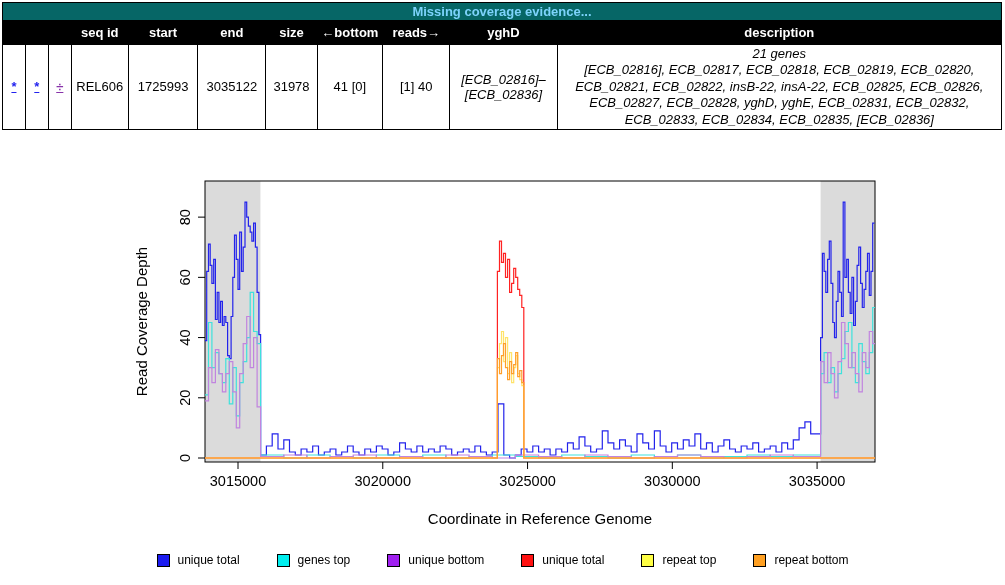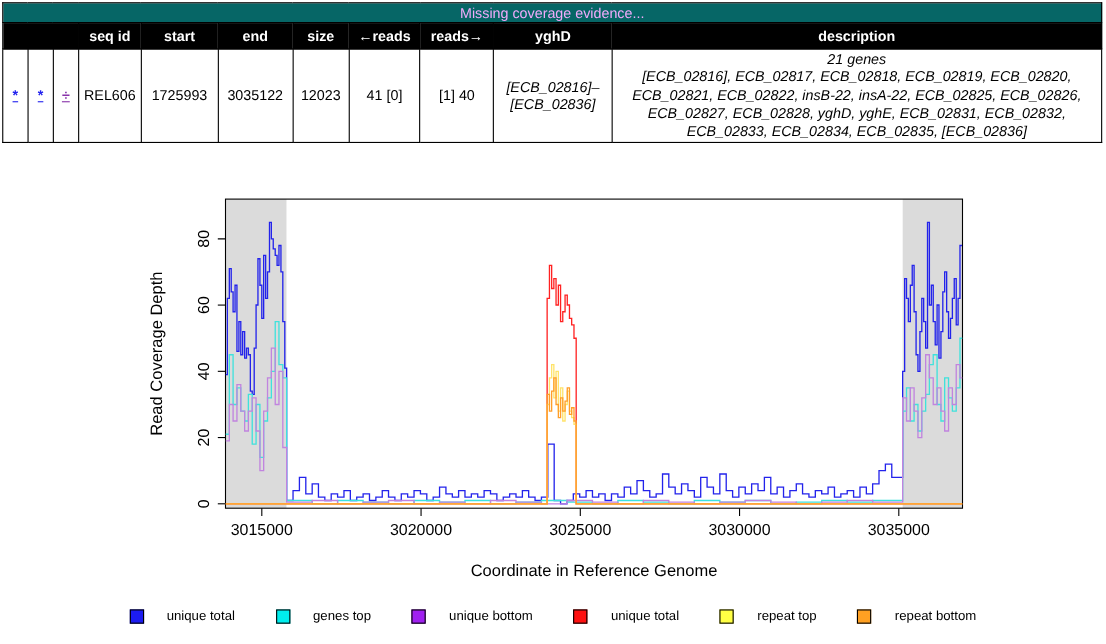--- a/index.html
+++ b/index.html
@@ -3,67 +3,67 @@
 <meta charset="utf-8">
 <style>
   html,body{margin:0;padding:0;background:#fff;}
   body{width:1005px;height:585px;position:relative;overflow:hidden;
        font-family:"Liberation Sans","DejaVu Sans",sans-serif;color:#000;}
 
   
   .ev-table{position:absolute;left:2px;top:2px;width:1000px;
             border-collapse:collapse;font-size:13px;}
   .ev-table td,.ev-table th{border:1px solid #000;padding:1px 4px;text-align:center;vertical-align:middle;}
-  .ev-title{background:#066666;color:#f0abfc;font-weight:normal;text-align:left;
+  .ev-title{background:#066666;color:#7dd3fc;font-weight:bold;text-align:left;
             padding:3px 6px;font-size:13px;border:1px solid #000;}
   .ev-head th{background:#000;color:#fff;font-weight:bold;border:1px solid #000;padding:4px 2px;margin-top:21px;}
   .link-cell{width:15px;padding:1px 2px;}
   .link-star{color:#2222EE;text-decoration:underline;font-weight:bold;cursor:pointer;}
   .link-div{color:#8833AA;text-decoration:underline;font-weight:bold;cursor:pointer;}
   .gene-cell{font-style:italic;width:100px;overflow-wrap:break-word;}
   .desc-cell{text-align:left;font-style:italic;vertical-align:top;line-height:1.26;width:480px;}
   .desc-head{font-weight:normal;display:block;}
   .col-seqid{width:52px}.col-start{width:66px}.col-end{width:64px}.col-size{width:47px}
   .col-rl{width:61px}.col-rr{width:64px}
 
   
   #chart-wrap{position:absolute;left:130px;top:170px;width:875px;height:380px;}
   #chart-svg{position:absolute;left:0;top:0;}
   #legend{position:absolute;left:0;right:0;top:553px;display:flex;
           justify-content:center;gap:37px;align-items:center;font-size:12px;}
-  .lg-item{display:flex;align-items:center;gap:21px;}
+  .lg-item{display:flex;align-items:center;gap:8px;}
   .lg-sq{width:11px;height:11px;border:1px solid #000;display:inline-block;}
 </style>
 </head>
 <body>
 
 <table class="ev-table">
   <tbody>
       <tr>
     <td class="ev-title" colspan="11" style="background: rgb(6, 102, 102);">Missing coverage evidence...</td>
   </tr>
   <tr class="ev-head">
     <th colspan="3"></th>
     <th class="col-seqid">seq id</th>
     <th class="col-start">start</th>
     <th class="col-end">end</th>
     <th class="col-size">size</th>
-    <th class="col-rl">←reads</th>
+    <th class="col-rl">←bottom</th>
     <th class="col-rr">reads→</th>
     <th>yghD</th>
     <th>description</th>
   </tr>
   <tr>
     <td class="link-cell"><span class="link-star">*</span></td>
     <td class="link-cell"><span class="link-star">*</span></td>
     <td class="link-cell"><span class="link-div">÷</span></td>
     <td>REL606</td>
     <td>1725993</td>
     <td>3035122</td>
-    <td>12023</td>
+    <td>31978</td>
     <td>41 [0]</td>
     <td>[1] 40</td>
     <td class="gene-cell">[ECB_02816]–[ECB_02836]</td>
     <td class="desc-cell">
       <span class="desc-head">21 genes</span>
       <span>[ECB_02816], ECB_02817, ECB_02818, ECB_02819, ECB_02820, ECB_02821, ECB_02822, insB-22, insA-22, ECB_02825, ECB_02826, ECB_02827, ECB_02828, yghD, yghE, ECB_02831, ECB_02832, ECB_02833, ECB_02834, ECB_02835, [ECB_02836]</span>
     </td>
   </tr>
 </tbody>
   </table>

